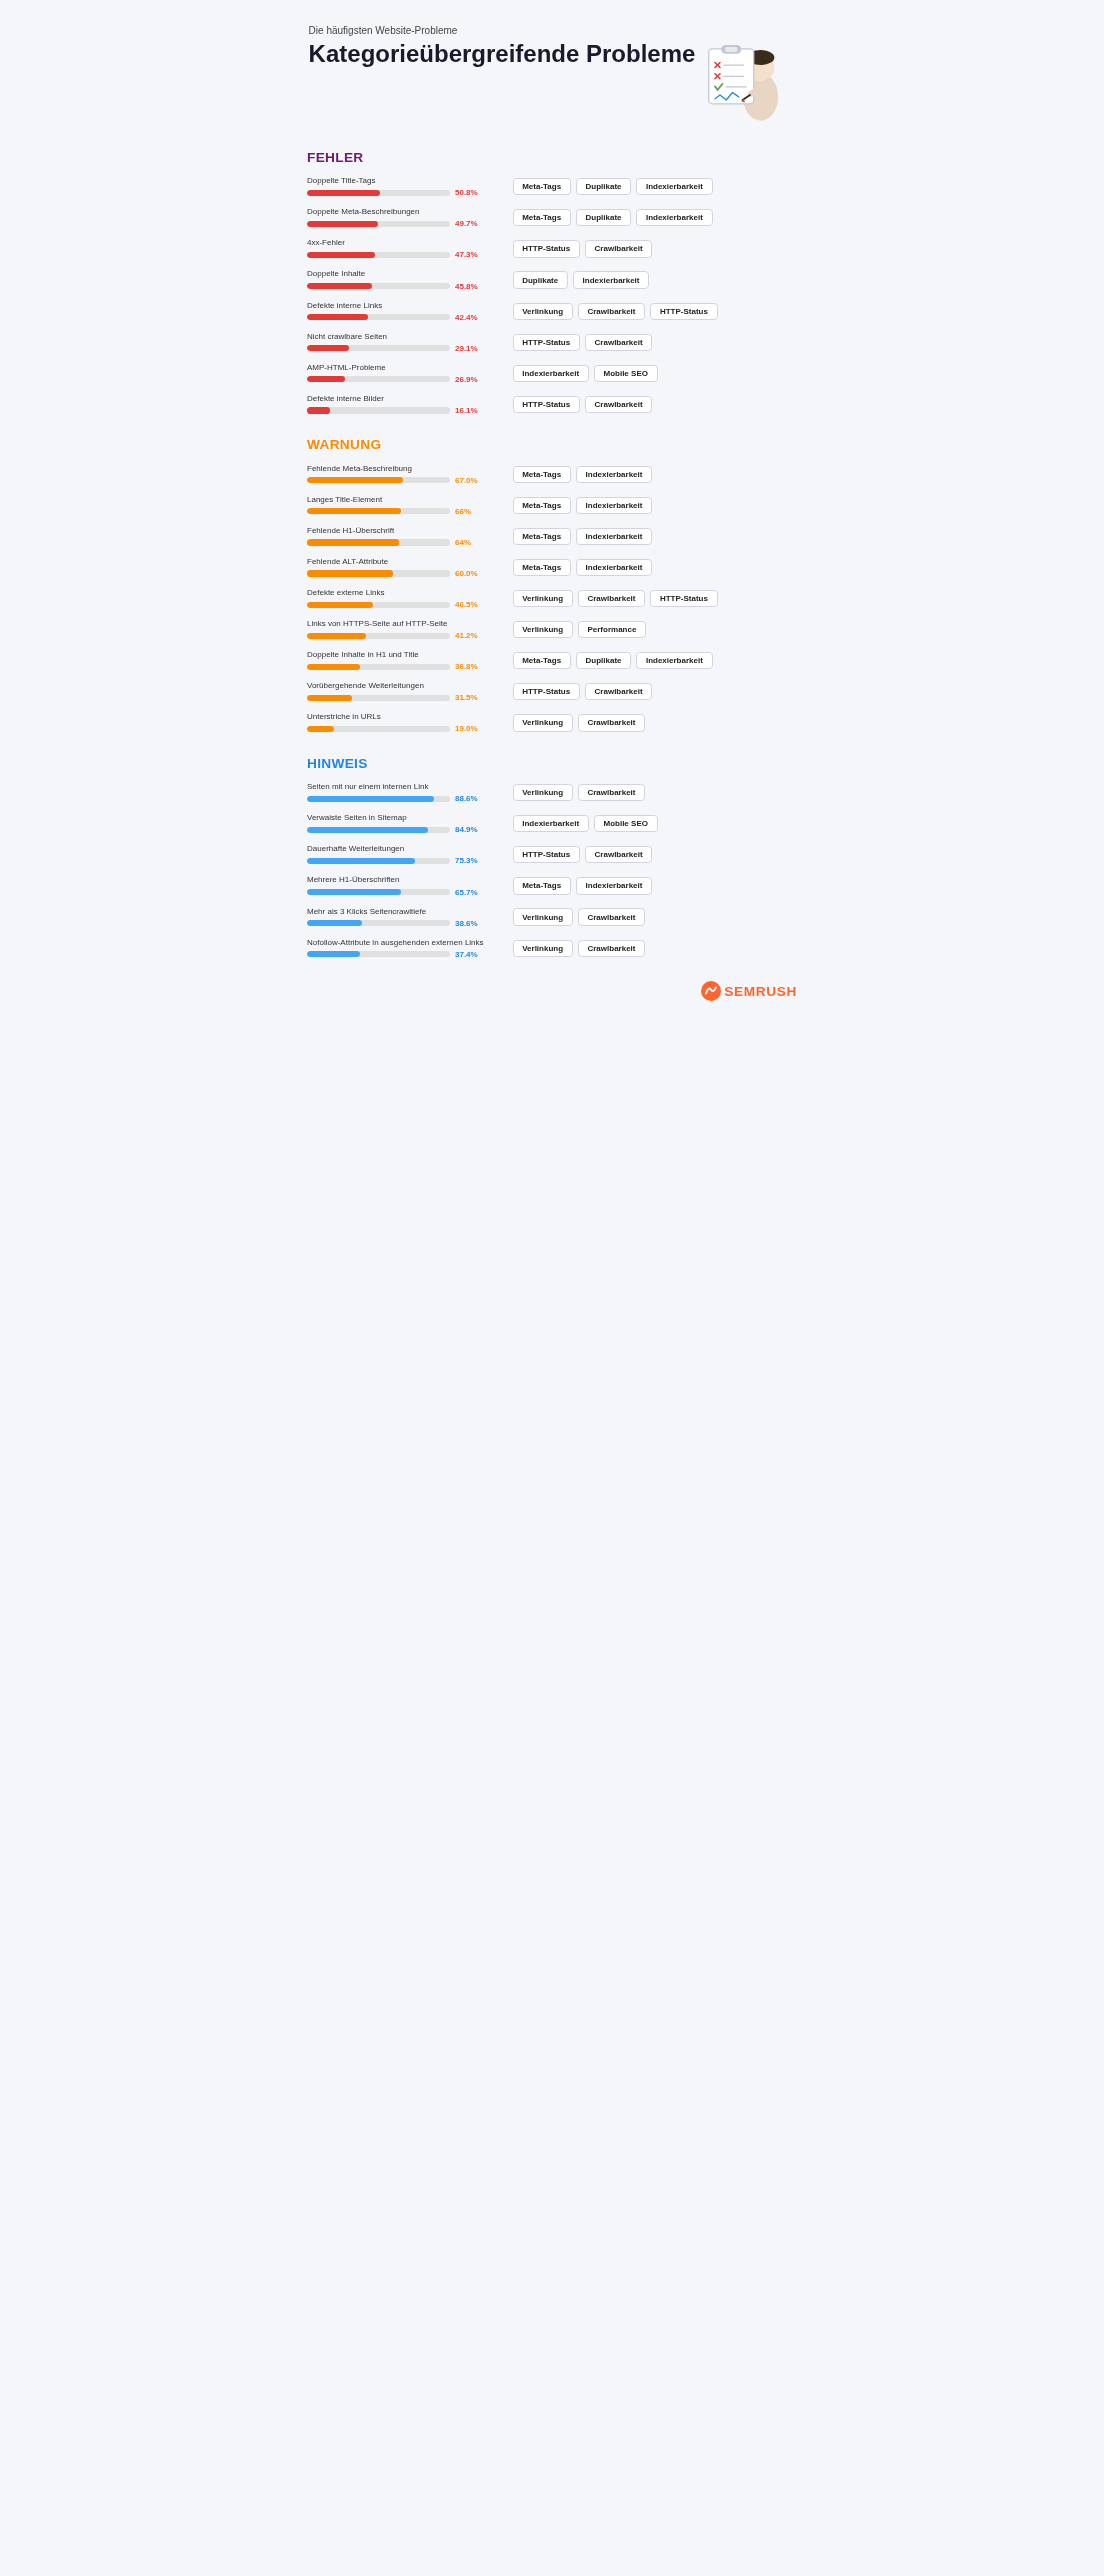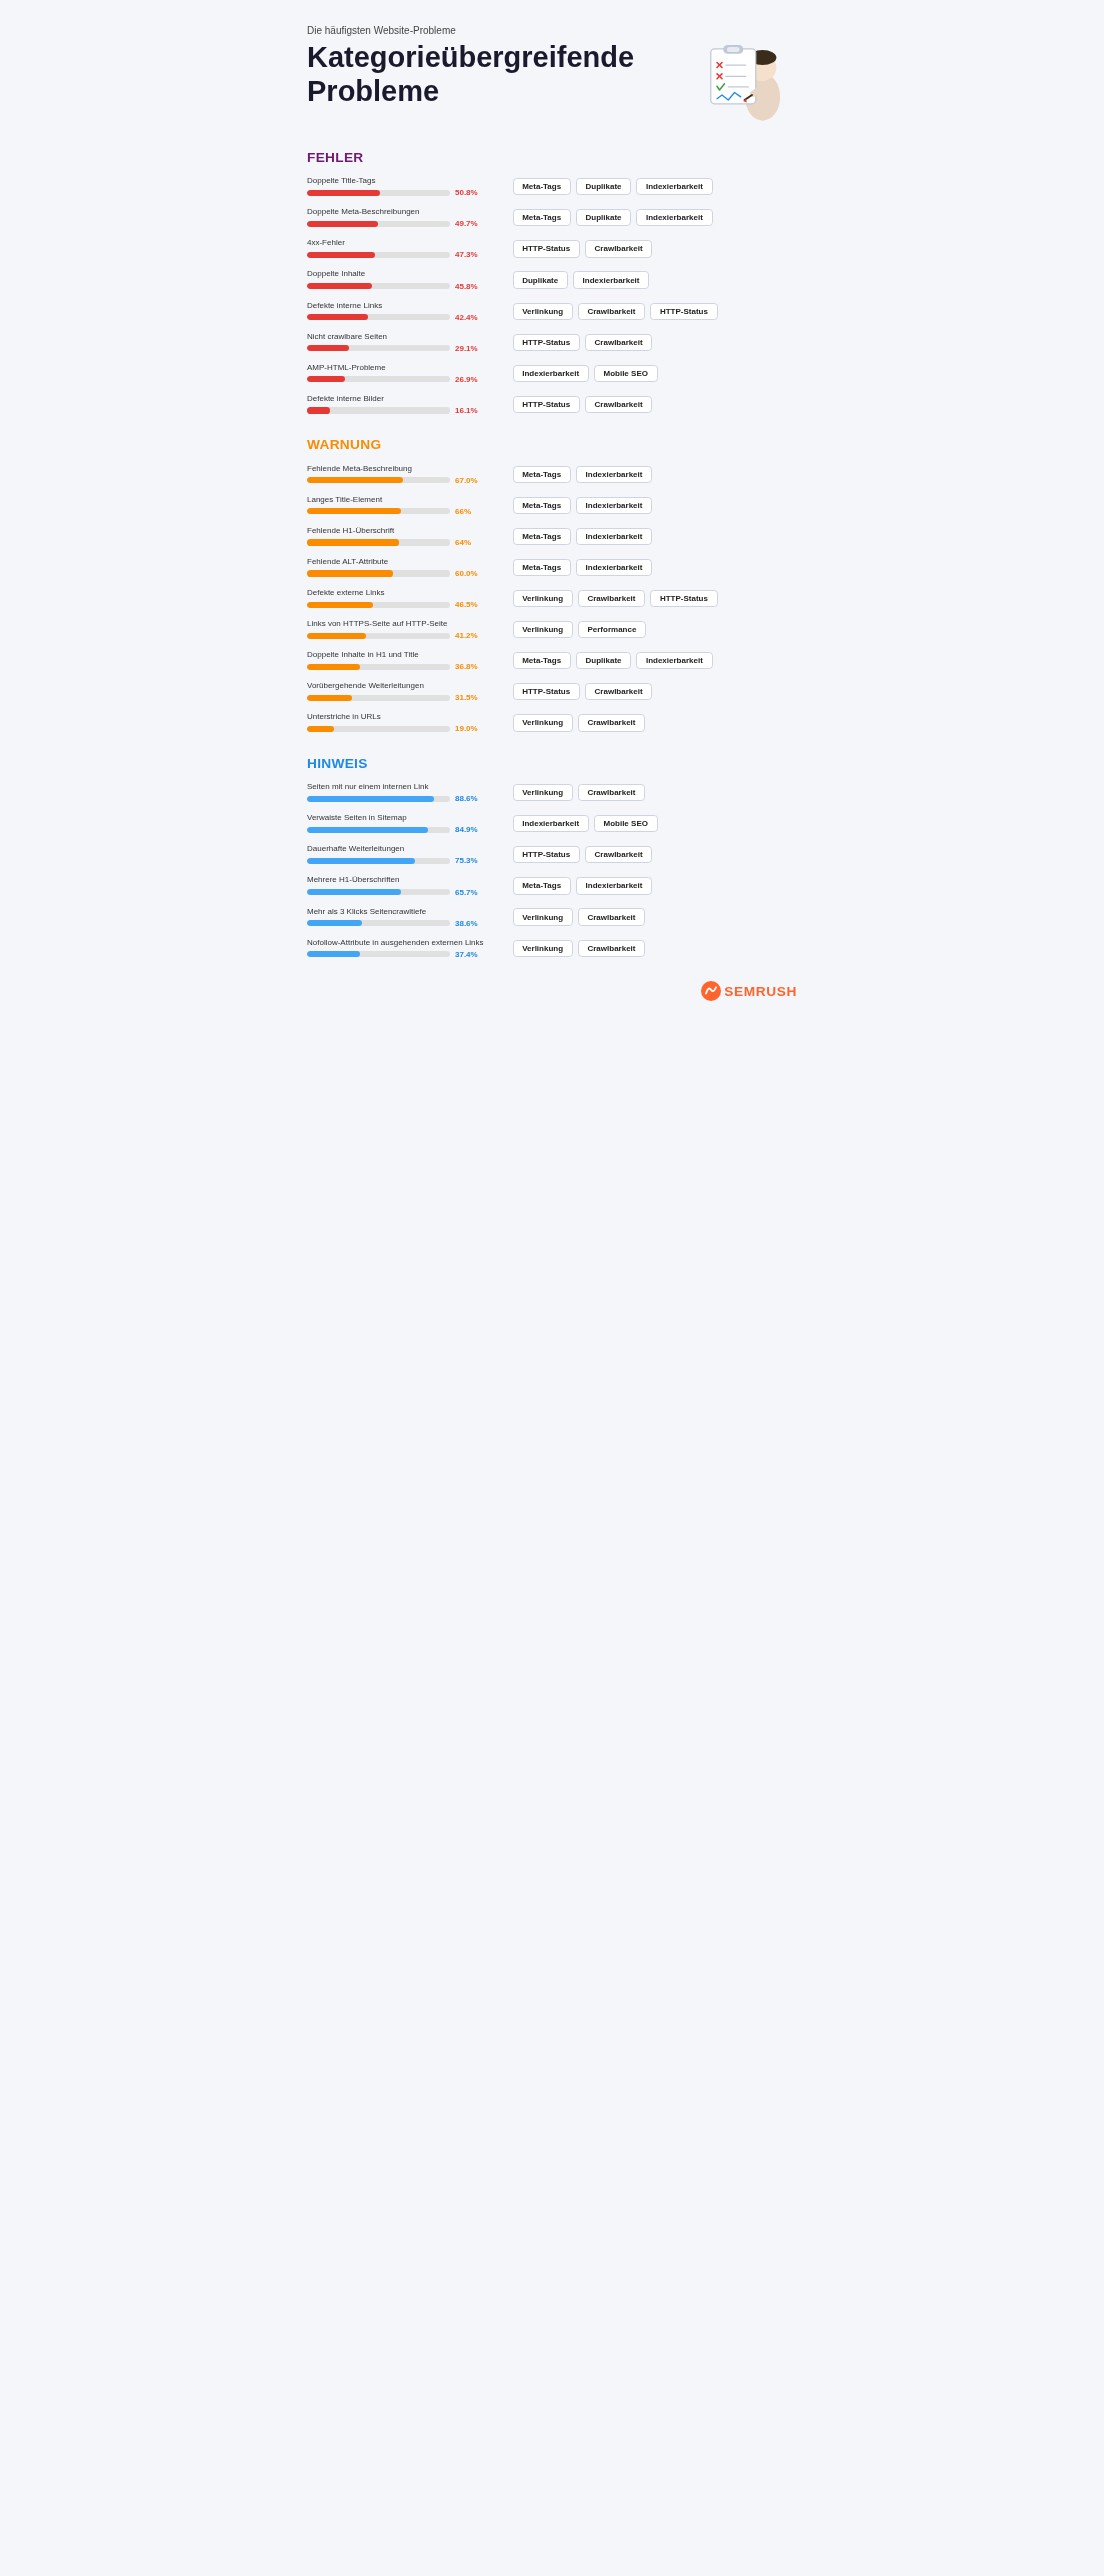--- a/index.html
+++ b/index.html
@@ -20,21 +20,21 @@
       align-items: flex-start;
       margin-bottom: 25px;
     }
     .header-text .subtitle {
       font-size: 10px;
       color: #444;
       font-weight: 400;
       margin-bottom: 3.7px;
     }
     .header-text .title {
-      font-size: 29px;
+      font-size: 24px;
       font-weight: 800;
       color: #1a1a2e;
       line-height: 1.2;
     }
     .header-illustration {
       width: 100px;
       height: 100px;
       flex-shrink: 0;
     }
     .section {

